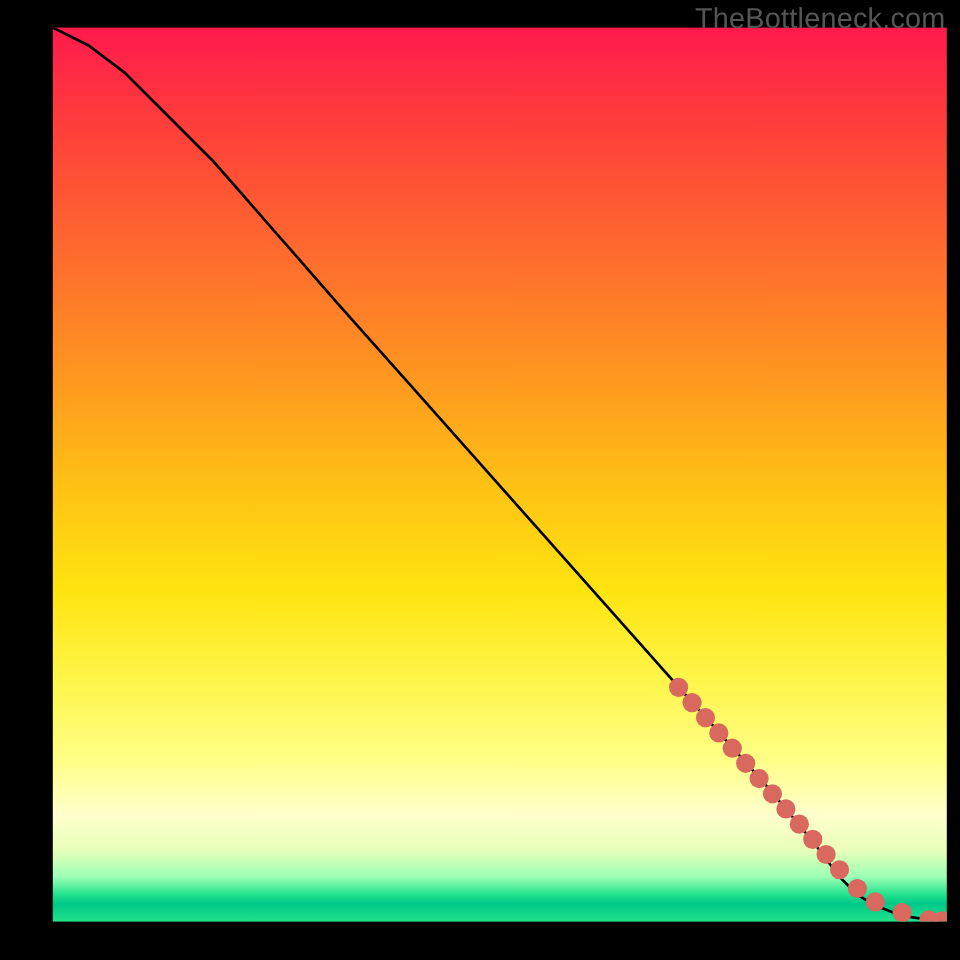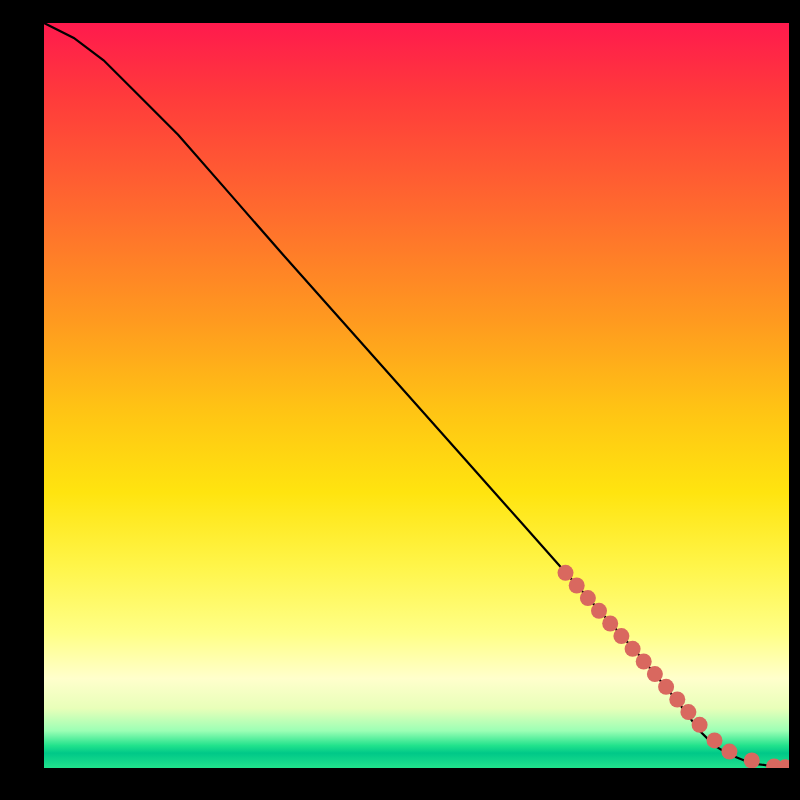--- a/index.html
+++ b/index.html
@@ -77,13 +77,14 @@
         <circle cx="633.3" cy="676.5" r="8" fill="#d9685f"></circle>
         <circle cx="644.4" cy="689.1" r="8" fill="#d9685f"></circle>
         <circle cx="655.6" cy="701.8" r="8" fill="#d9685f"></circle>
         <circle cx="670.5" cy="717.4" r="8" fill="#d9685f"></circle>
         <circle cx="685.4" cy="728.6" r="8" fill="#d9685f"></circle>
         <circle cx="707.8" cy="737.5" r="8" fill="#d9685f"></circle>
         <circle cx="730.1" cy="743.5" r="8" fill="#d9685f"></circle>
         <circle cx="741.3" cy="744.3" r="8" fill="#d9685f"></circle>
       </svg>
   </div>
+  <div class="watermark">TheBottleneck.com</div>
 </div>
 
 </body></html>

